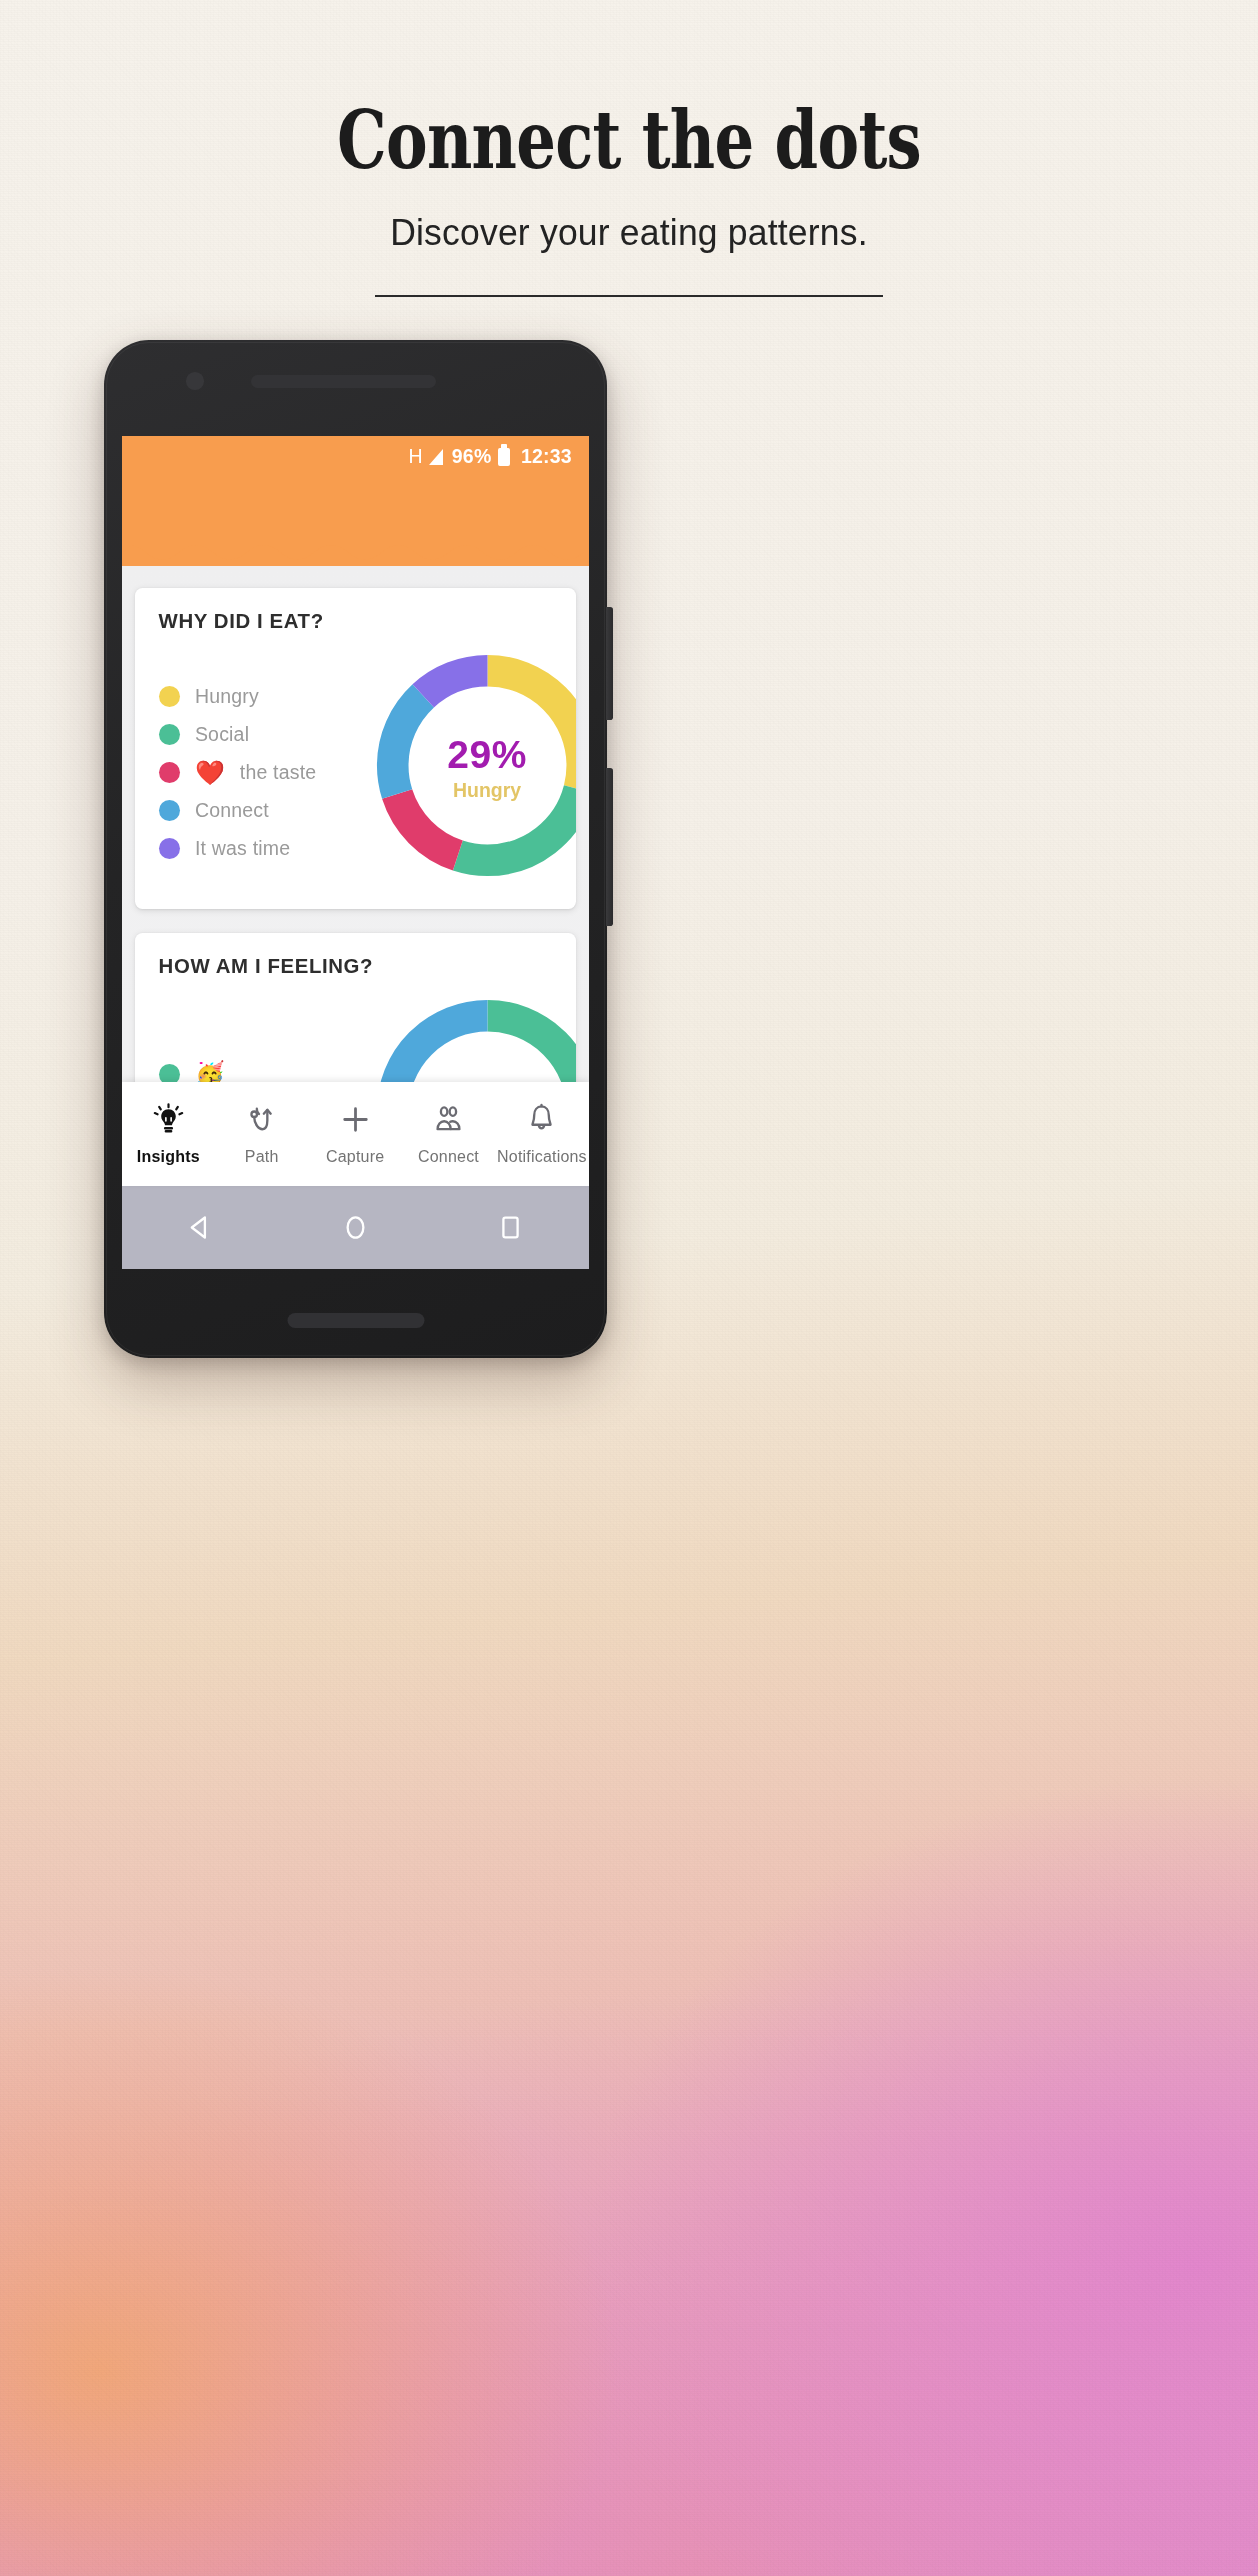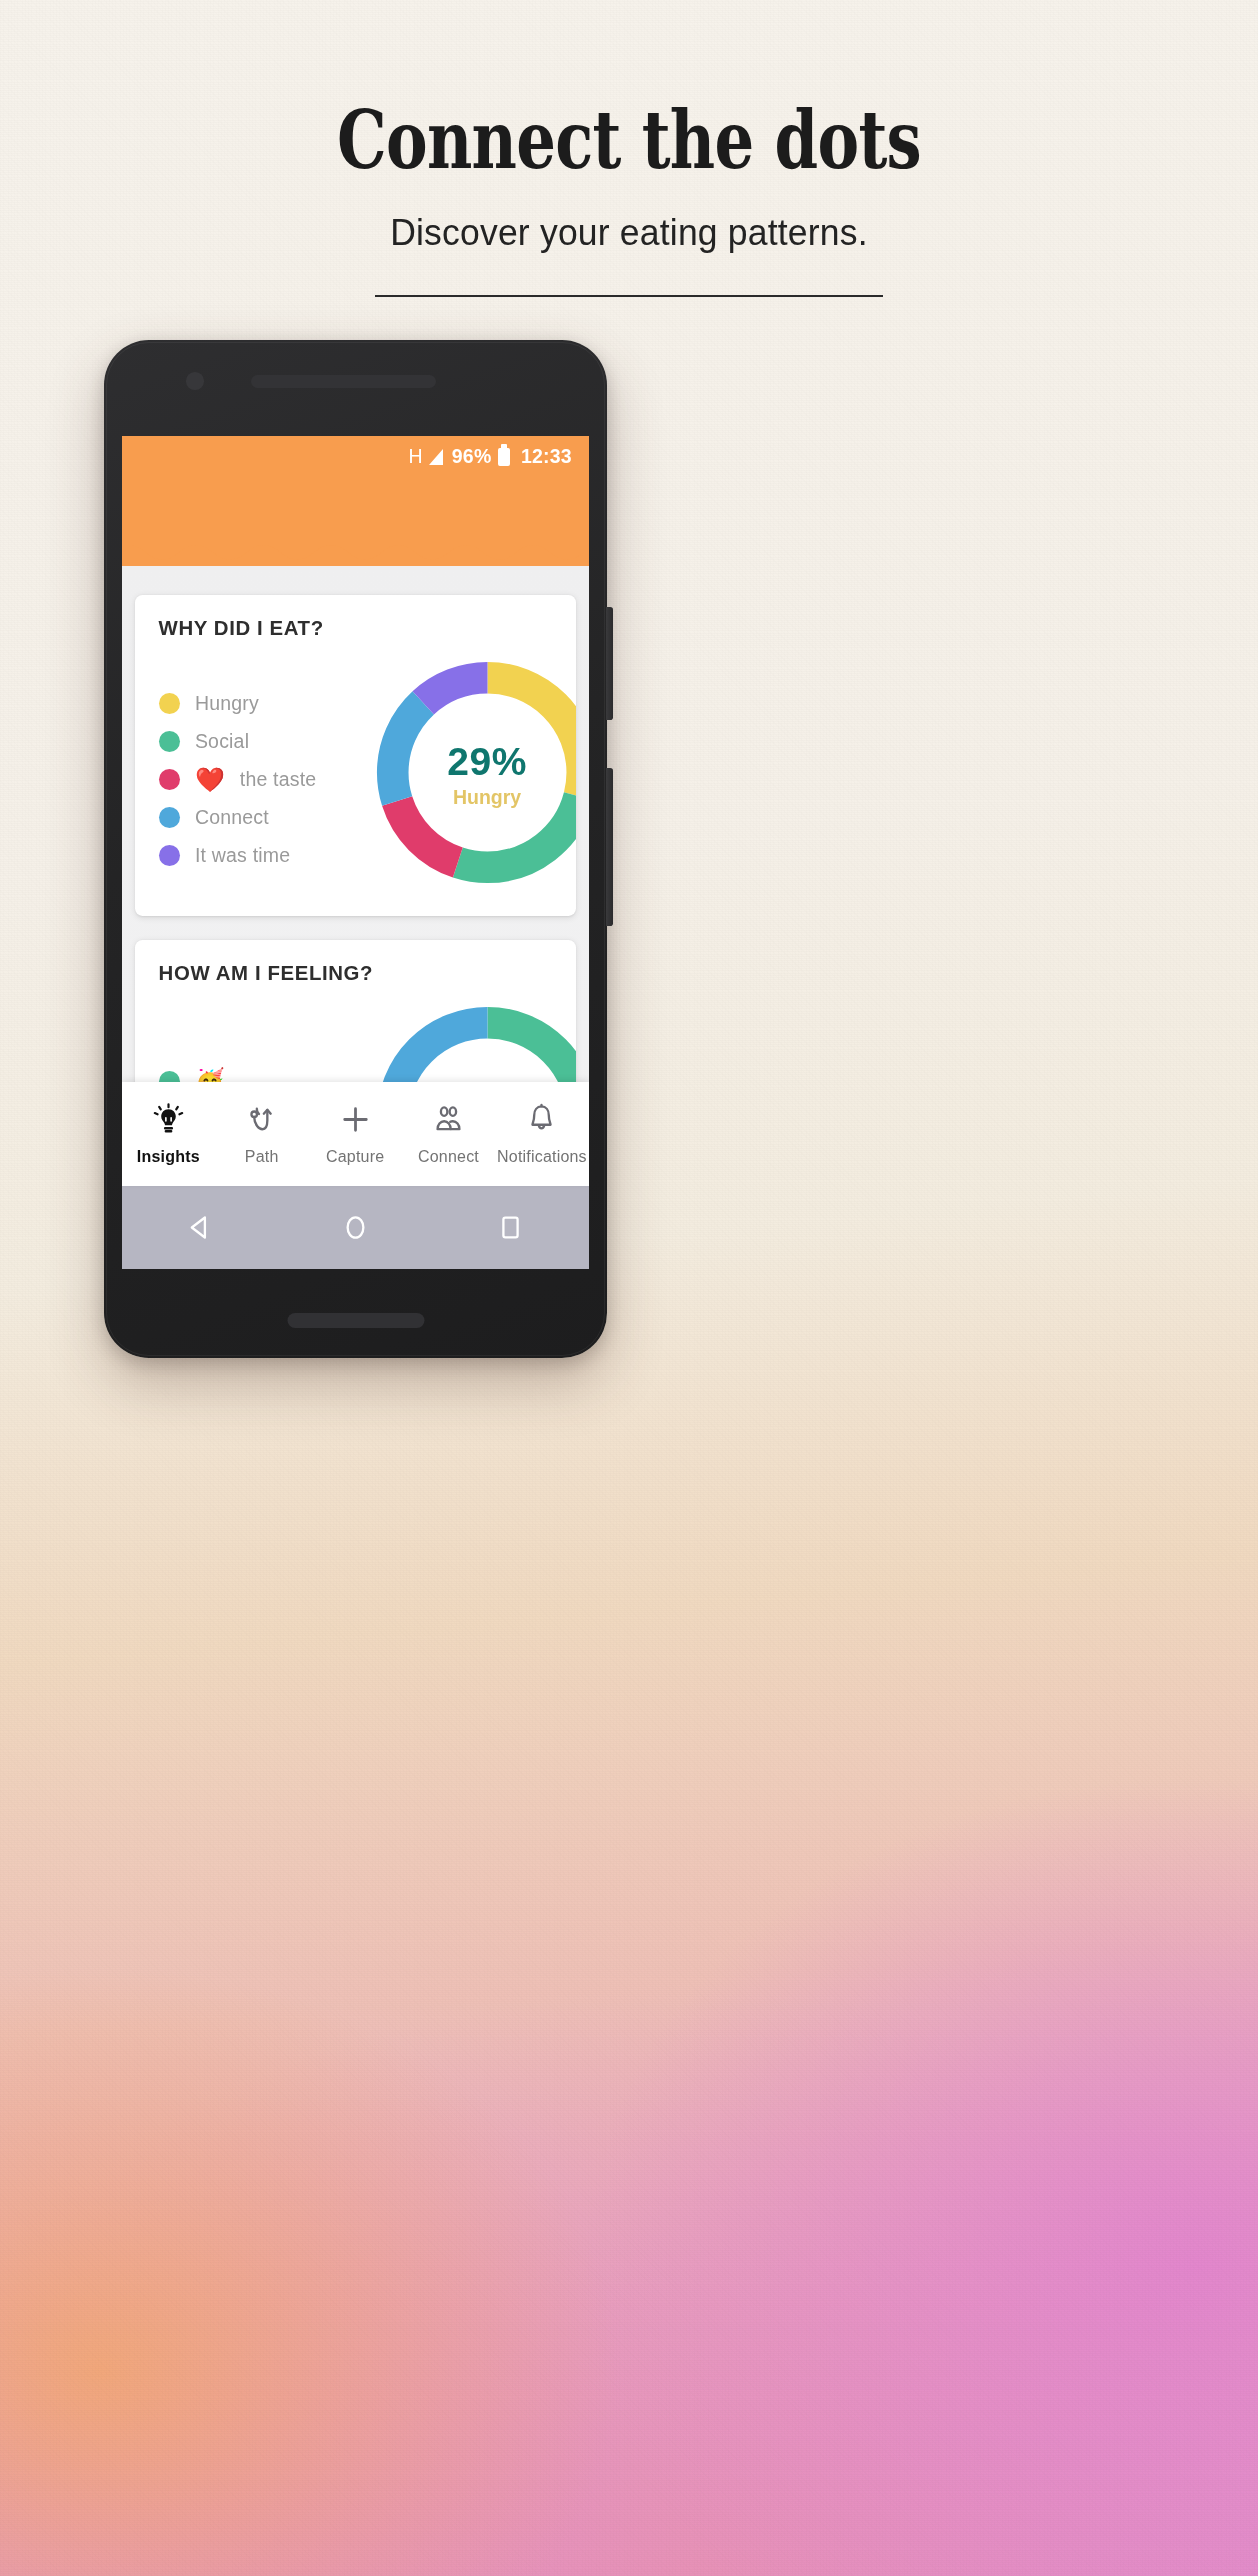--- a/index.html
+++ b/index.html
@@ -149,21 +149,21 @@
   .scallop {
     position: absolute; left: 0; right: 0; bottom: -0.9px; height: 22px;
     display: block;
   }
 
   
   .content {
     position: relative;
     background: linear-gradient(180deg, #efeff0 0%, #f2f2f3 100%);
     height: 703px;
-    padding: 29px 13px 0 13px;
+    padding: 22px 13px 0 13px;
     overflow: hidden;
   }
   .card {
     background: #fff;
     border-radius: 7.4px;
     box-shadow: 0 1.9px 6.5px rgba(0,0,0,.10), 0 0.9px 1.9px rgba(0,0,0,.06);
     padding: 22px 0 18.5px 0;
     position: relative;
     overflow: hidden;
   }
@@ -300,21 +300,21 @@
                 <circle cx="50" cy="50" r="39" fill="none" stroke="#4bbf96" stroke-width="13" stroke-dasharray="63.71 181.33" stroke-dashoffset="-71.06"></circle>
 
                 <circle cx="50" cy="50" r="39" fill="none" stroke="#e03c6b" stroke-width="13" stroke-dasharray="36.76 208.28" stroke-dashoffset="-134.77"></circle>
 
                 <circle cx="50" cy="50" r="39" fill="none" stroke="#4fa8db" stroke-width="13" stroke-dasharray="44.11 200.93" stroke-dashoffset="-171.53"></circle>
 
                 <circle cx="50" cy="50" r="39" fill="none" stroke="#8770e8" stroke-width="13" stroke-dasharray="29.40 215.64" stroke-dashoffset="-215.64"></circle>
               </g>
             </svg>
             <div class="donut-center">
-              <div class="donut-pct" style="color:#0f766e">29%</div>
+              <div class="donut-pct" style="color:#a21caf">29%</div>
               <div class="donut-sub" style="color:#e3c566">Hungry</div>
             </div>
           </div>
         </div>
       </div>
 
       <div class="card">
         <div class="card-title">HOW AM I FEELING?</div>
         <div class="card-body">
           <div class="legend">

